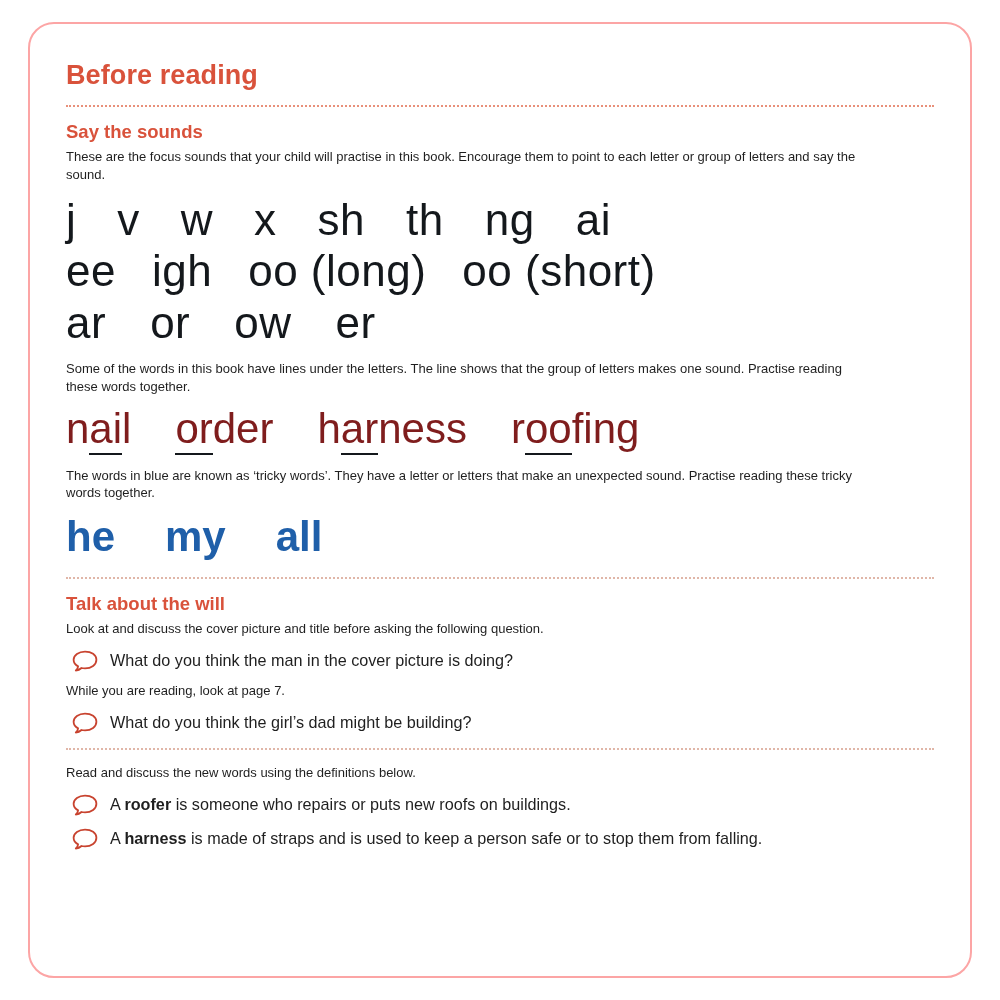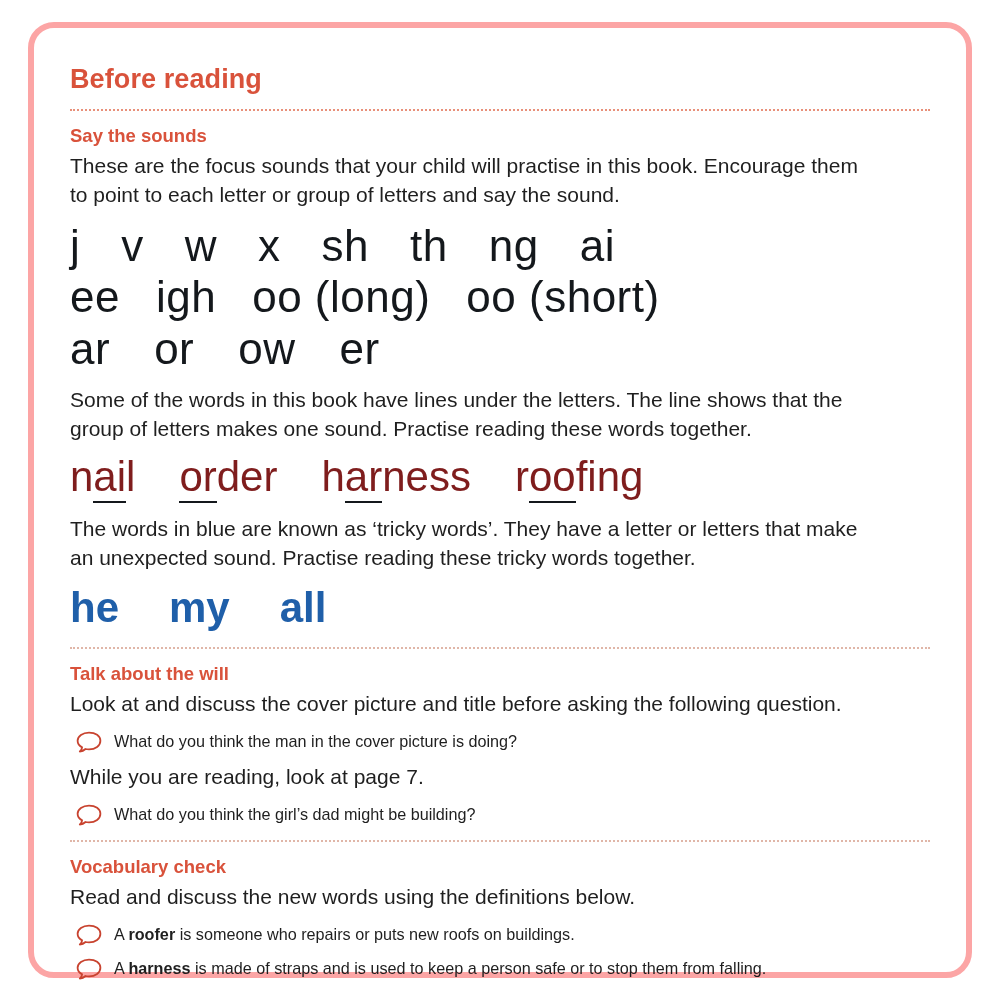--- a/index.html
+++ b/index.html
@@ -18,21 +18,21 @@
     position: relative;
     width: 1000px;
     height: 1000px;
     box-sizing: border-box;
     padding: 22px 28px 22px 28px;
   }
   .card {
     box-sizing: border-box;
     width: 100%;
     height: 100%;
-    border: 6px solid #fca5a5;
+    border: 2px solid #fca5a5;
     border-radius: 26px;
     padding: 28px 36px 20px 36px;
   }
   .heading-main {
     font-size: 27px;
     font-weight: bold;
     color: #d9523b;
     letter-spacing: 0.1px;
     margin: 8px 0 0 0;
   }
@@ -44,21 +44,21 @@
   .dotted-rule.thin {
     border-top: 2px dotted #e0b6a8;
   }
   .section-title {
     font-size: 18.5px;
     font-weight: bold;
     color: #d9523b;
     margin: 0 0 5px 0;
   }
   .body-text {
-    font-size: 21px;
+    font-size: 13px;
     line-height: 1.38;
     color: #1f1f1f;
     margin: 0 0 4px 0;
     max-width: 790px;
   }
   .sounds-block {
     margin: 10px 0 12px 0;
   }
   .sound-row {
     display: flex;
@@ -200,21 +200,20 @@
             <path d="M13 1.6C6.6 1.6 1.6 5.2 1.6 9.8c0 2.7 1.8 5.1 4.5 6.6 -0.2 1.6 -1 3.1 -2.3 4.1 2.4 -0.2 4.4 -1.3 5.7 -2.5 1.1 0.3 2.3 0.4 3.5 0.4 6.4 0 11.4 -3.6 11.4 -8.6S19.4 1.6 13 1.6z" fill="none" stroke="#c8432f" stroke-width="1.8" stroke-linejoin="round"></path>
           </svg>
         </span>
         <span class="qa-text">What do you think the girl’s dad might be building?</span>
       </div>
     </div>
 
     <div class="dotted-rule thin"></div>
 
     <div>
-      <div class="section-title">Vocabulary check</div>
       <p class="body-text">Read and discuss the new words using the definitions below.</p>
 
       <div class="qa-item">
         <span class="bubble">
           <svg width="26" height="22" viewBox="0 0 26 22">
             <path d="M13 1.6C6.6 1.6 1.6 5.2 1.6 9.8c0 2.7 1.8 5.1 4.5 6.6 -0.2 1.6 -1 3.1 -2.3 4.1 2.4 -0.2 4.4 -1.3 5.7 -2.5 1.1 0.3 2.3 0.4 3.5 0.4 6.4 0 11.4 -3.6 11.4 -8.6S19.4 1.6 13 1.6z" fill="none" stroke="#c8432f" stroke-width="1.8" stroke-linejoin="round"></path>
           </svg>
         </span>
         <span class="qa-text"><span>A </span><b>roofer</b><span> is someone who repairs or puts new roofs on buildings.</span></span>
       </div>

